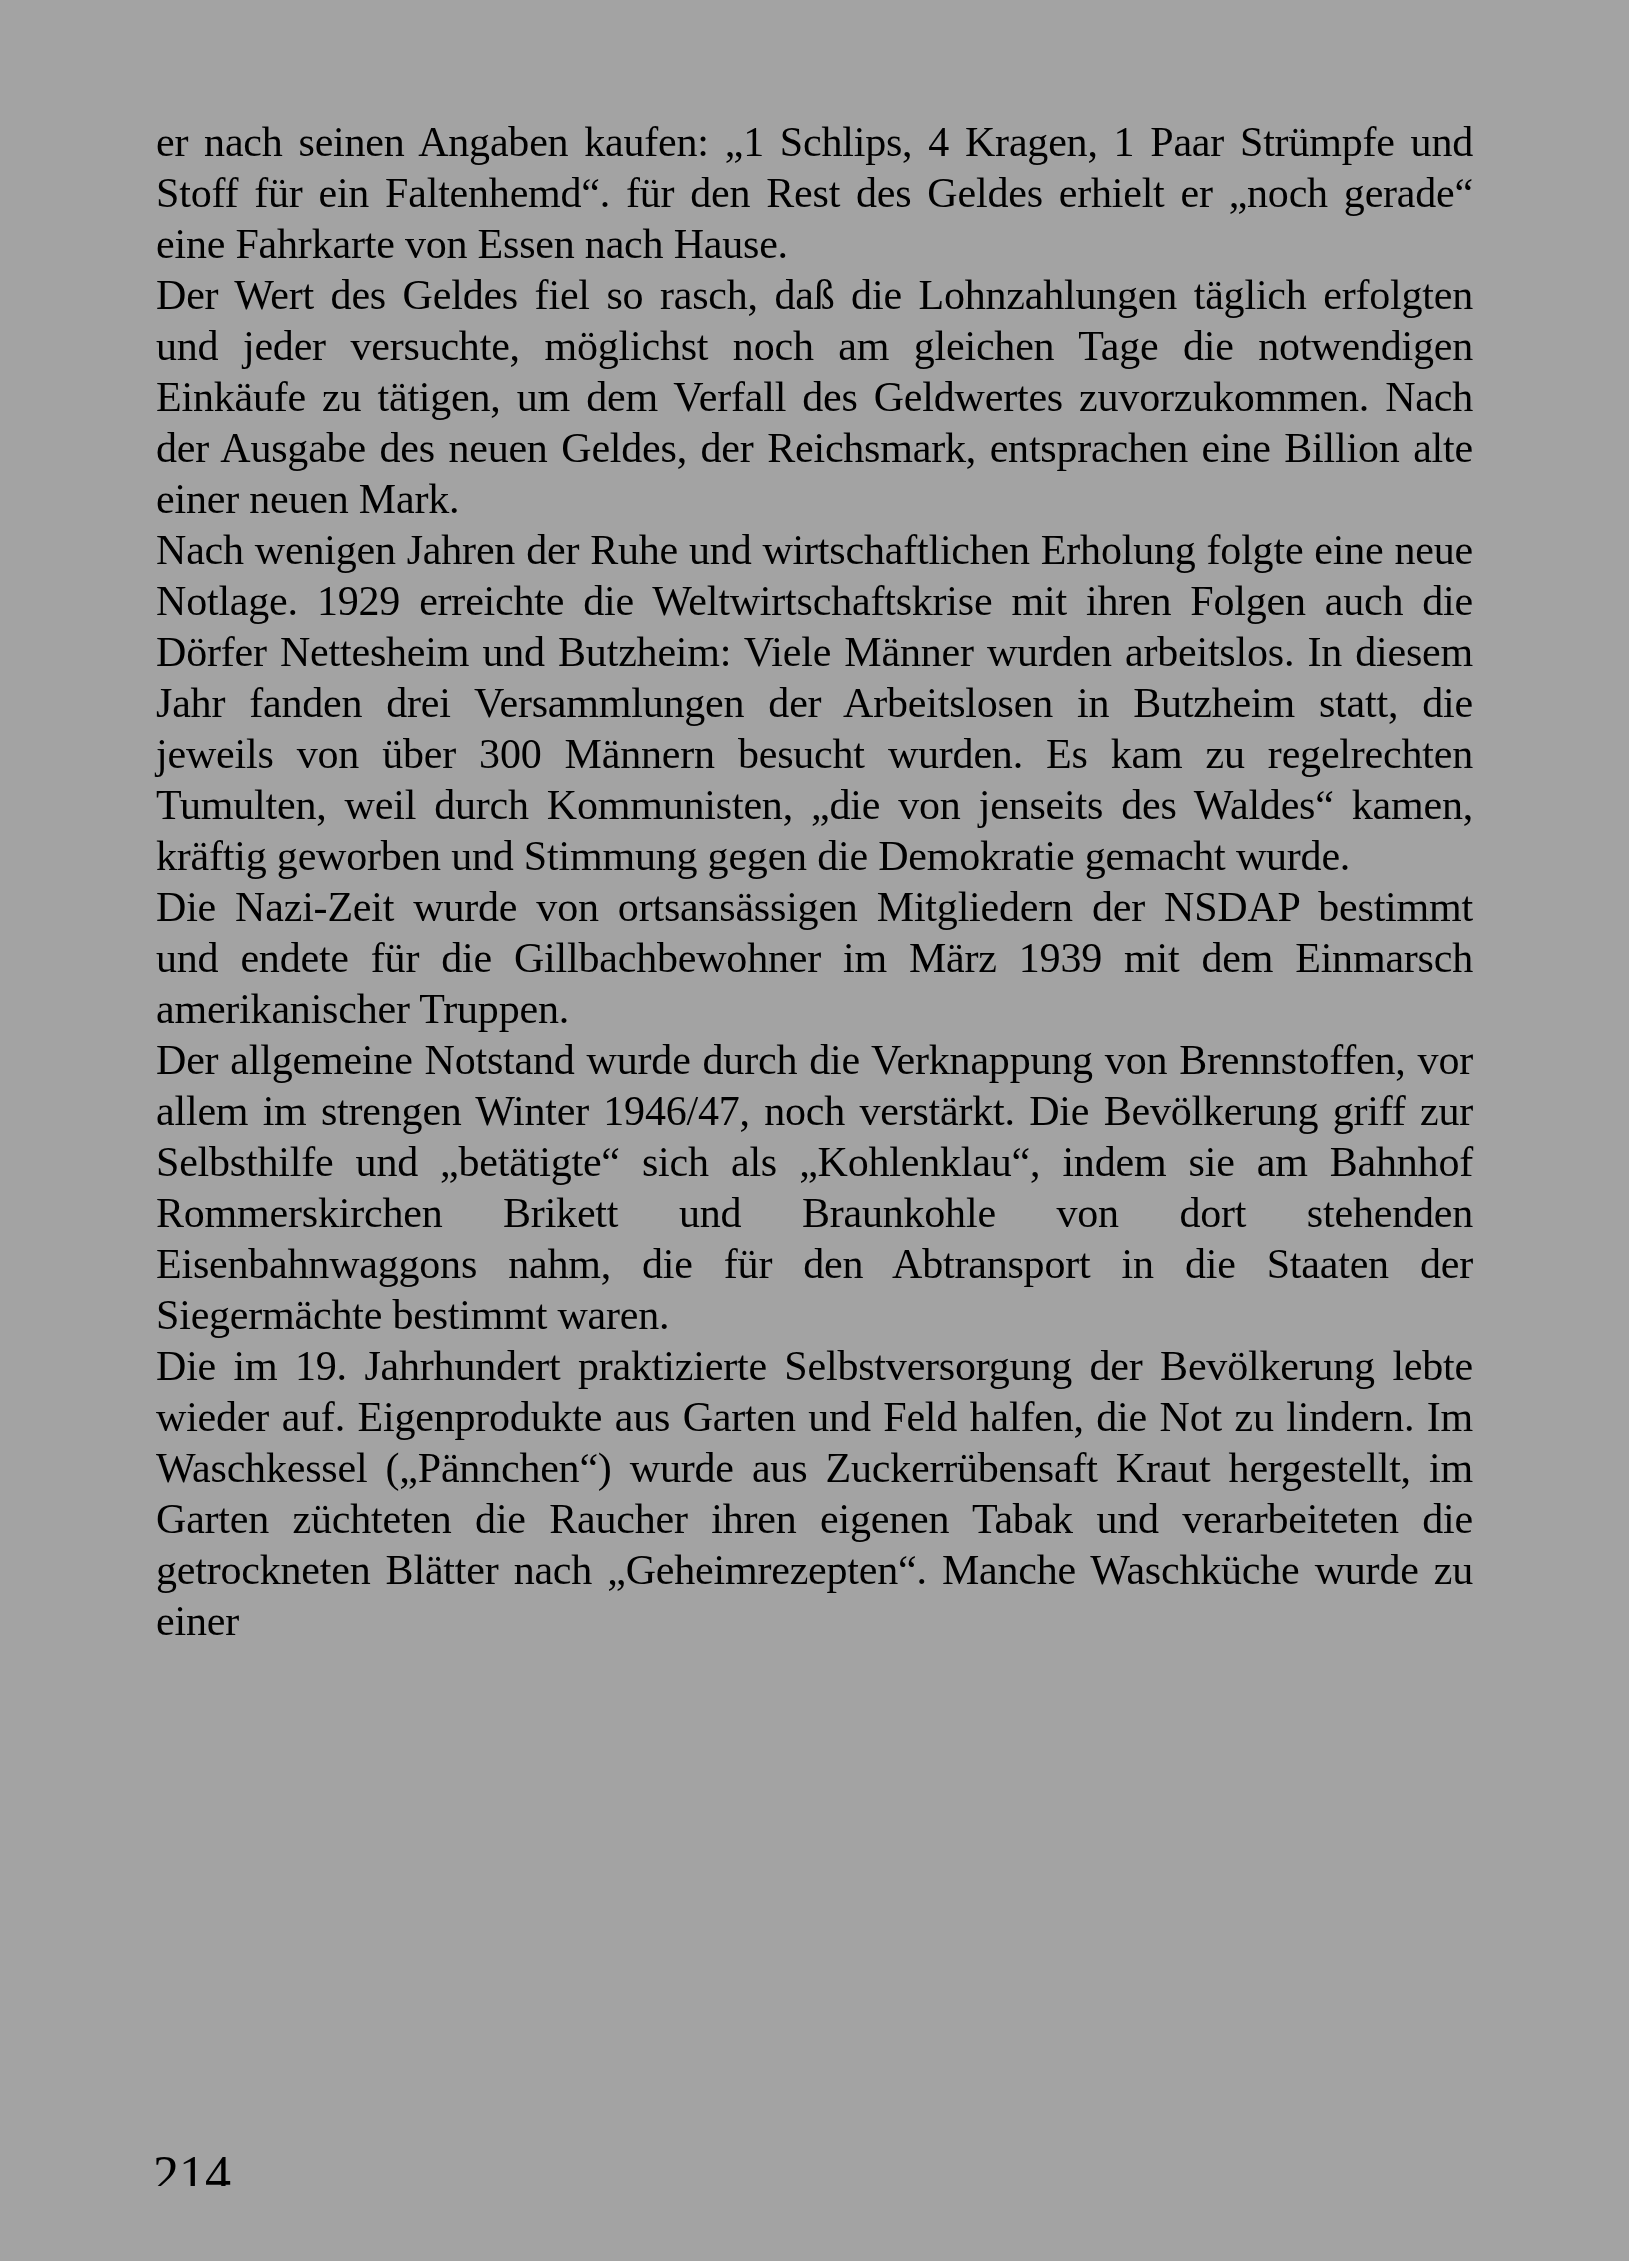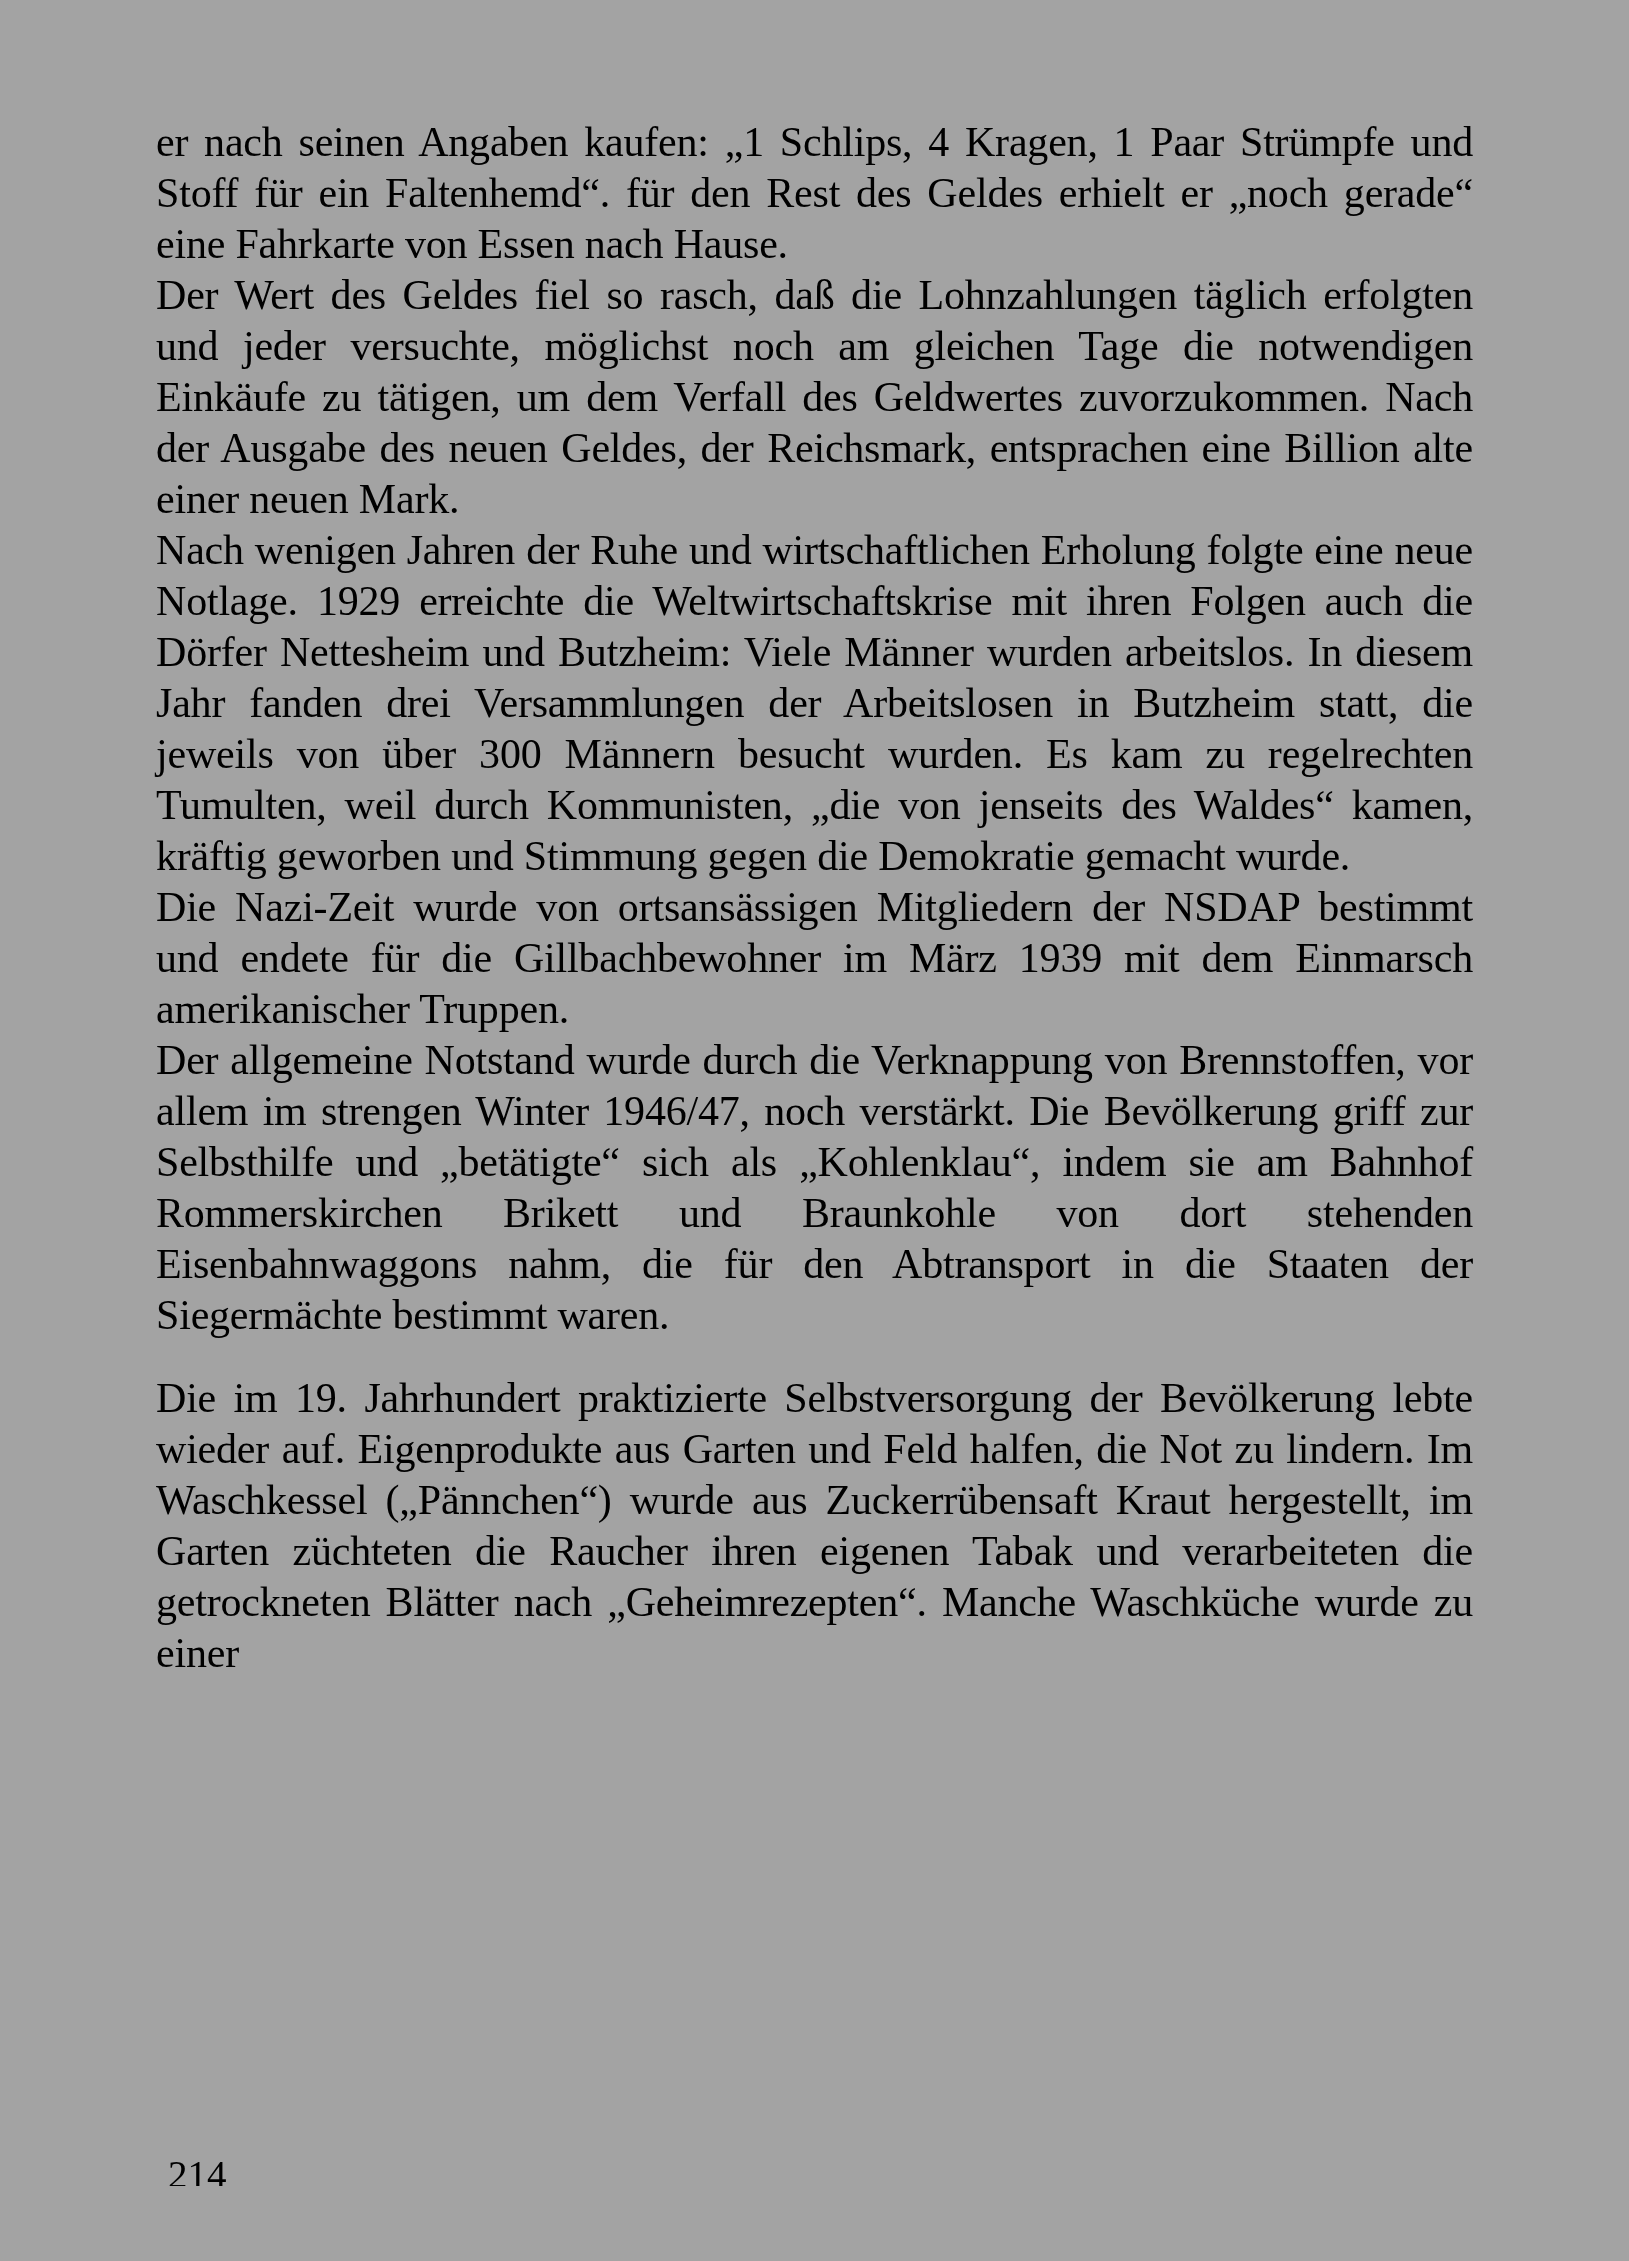--- a/index.html
+++ b/index.html
@@ -40,29 +40,28 @@
 
   #textblock p {
     margin: 0;
     padding: 0;
     text-align: justify;
   }
 
   
   #textblock p:last-of-type {
     margin-bottom: 0;
-    margin-top: 32px;
   }
 
   
   #folio {
     position: absolute;
-    left: 168px;
+    left: 153px;
     top: 2153px;
-    font-size: 39px;
+    font-size: 52px;
     line-height: 43px;
     letter-spacing: 0px;
     height: 33px;
     overflow: hidden;
   }
 </style>
 </head>
 <body>
 
 <div id="page">

